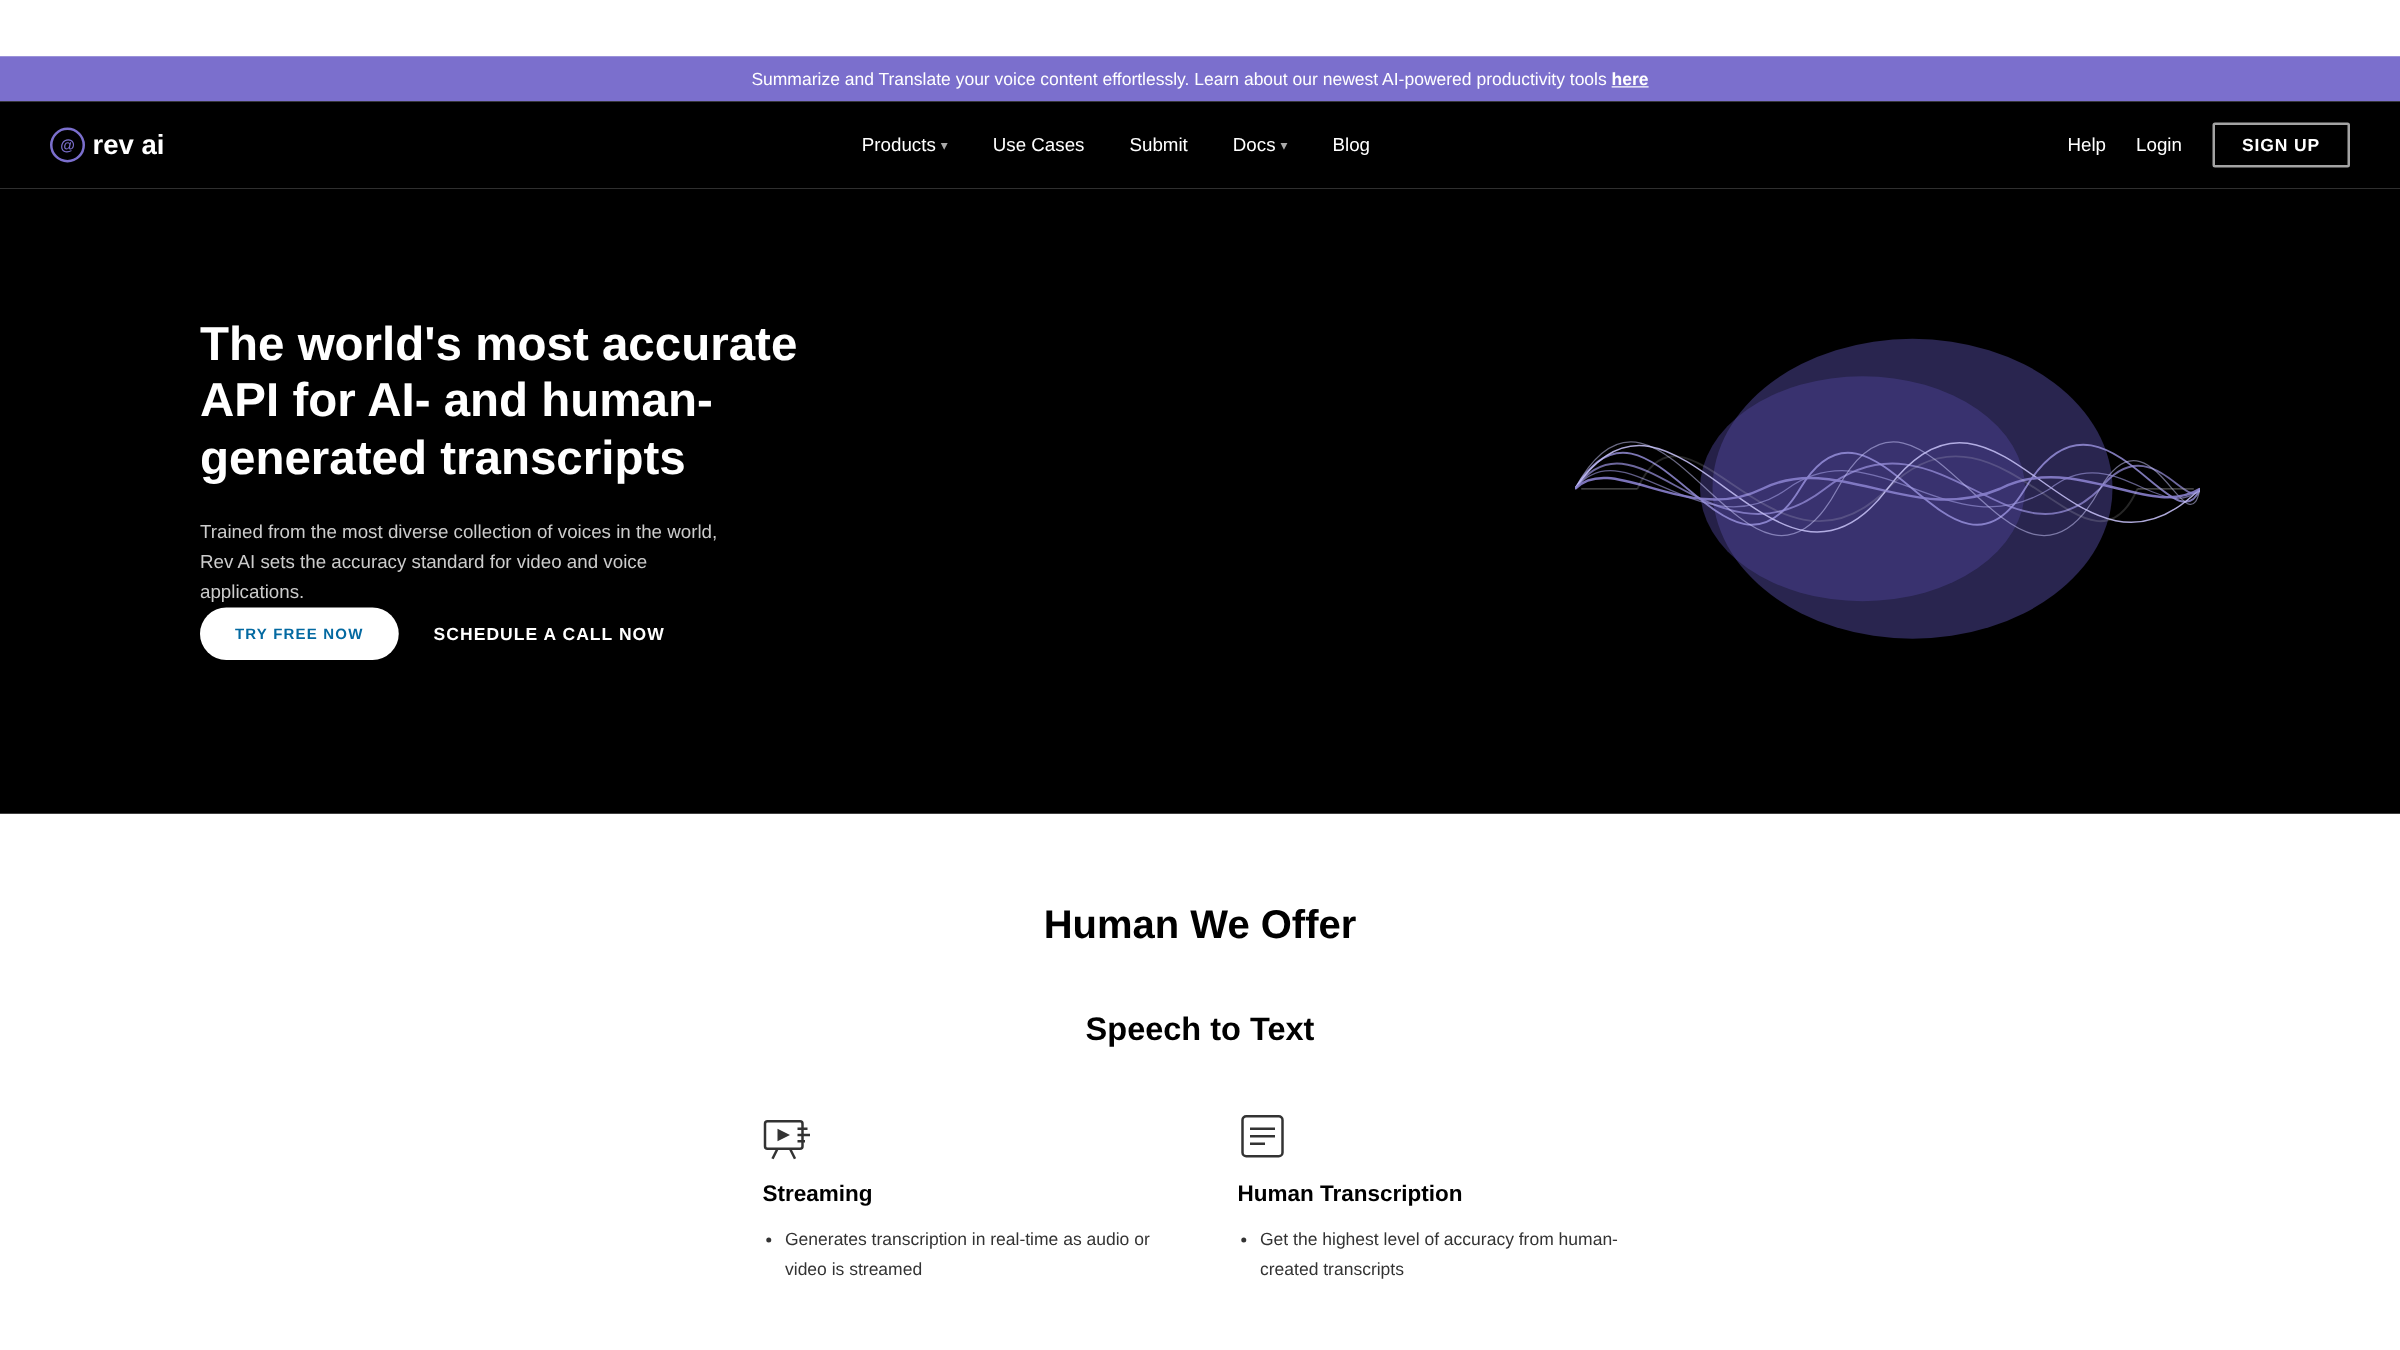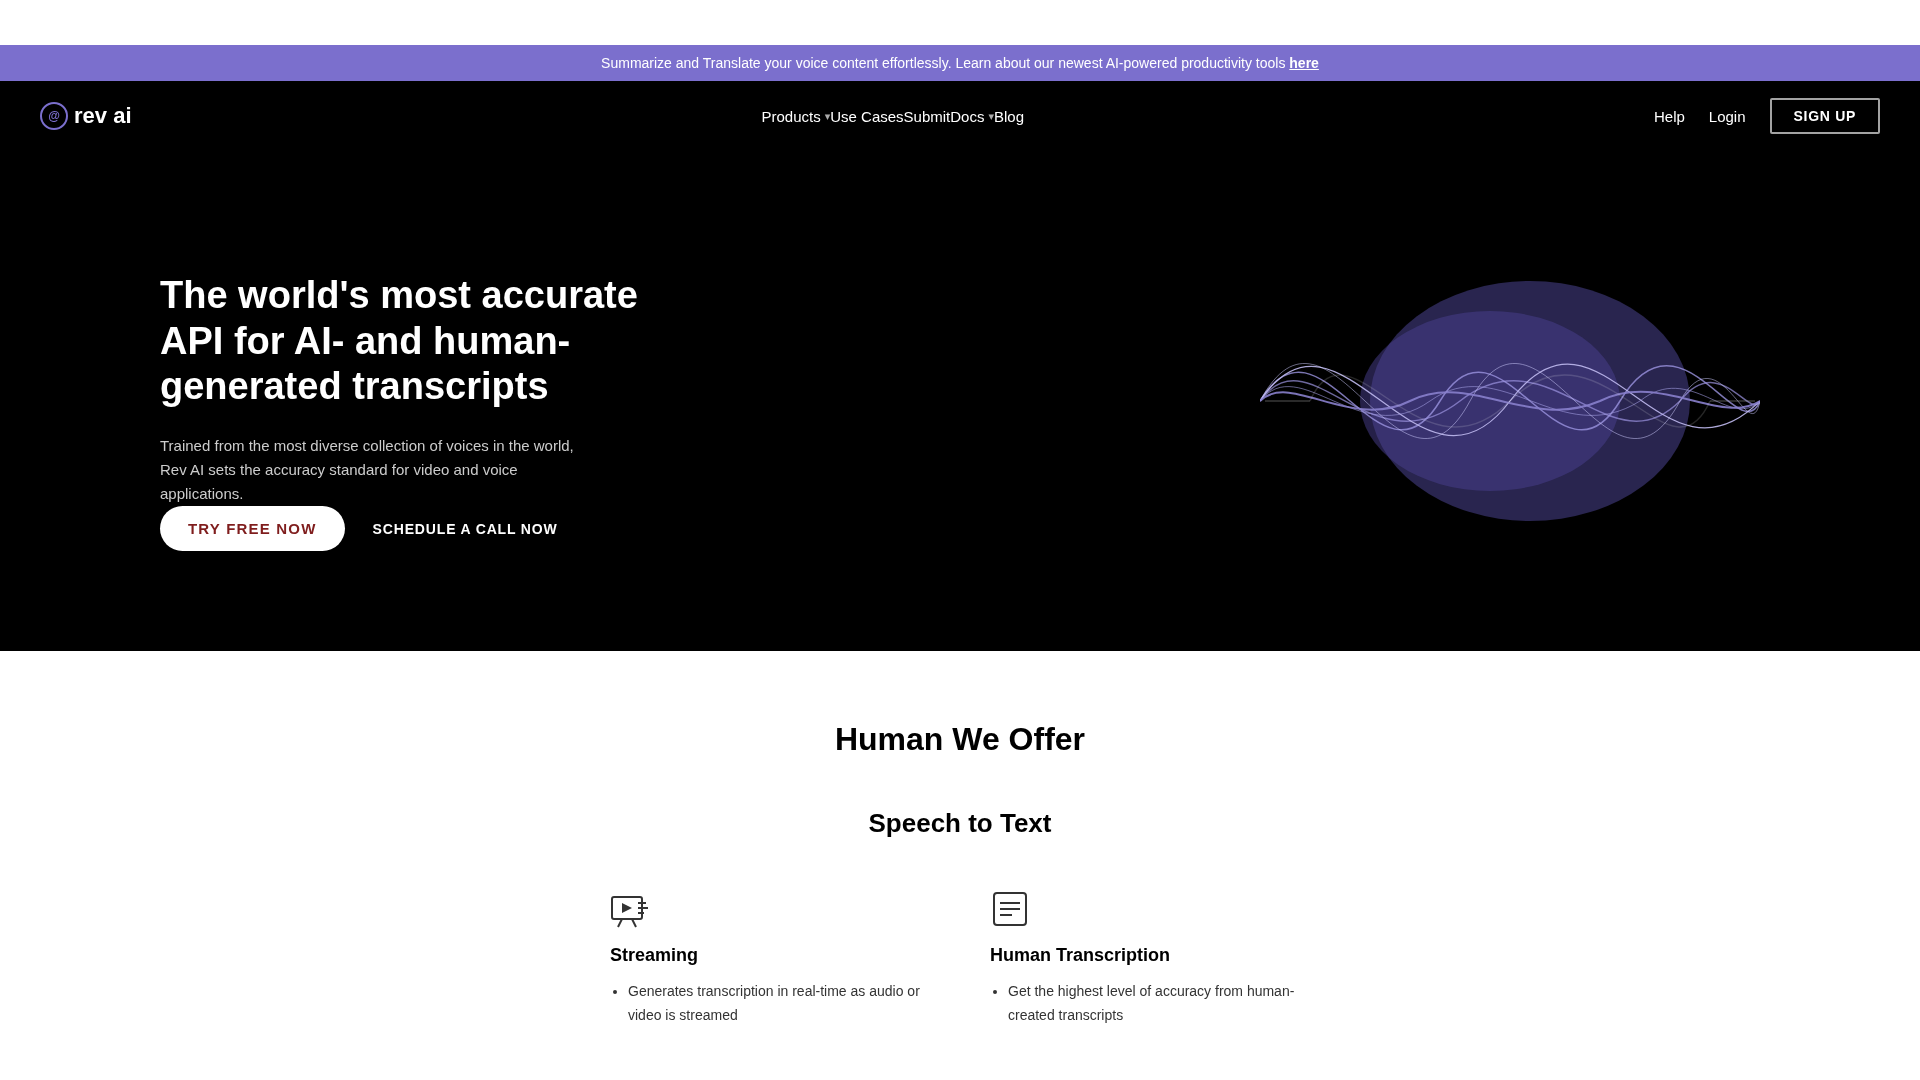--- a/index.html
+++ b/index.html
@@ -41,20 +41,21 @@
       border-radius: 50%;
       display: flex;
       align-items: center;
       justify-content: center;
       font-size: 12px;
       color: #7b6fcd;
     }
     .nav-center {
       display: flex;
       align-items: flex-end;
+      gap: 36px;
     }
     .nav-item {
       color: #fff;
       font-size: 15px;
       cursor: pointer;
       display: flex;
       align-items: center;
       gap: 4px;
       text-decoration: none;
       padding: 24px 0;
@@ -80,21 +81,21 @@
       font-weight: 700;
       letter-spacing: 0.05em;
       cursor: pointer;
       border-radius: 2px;
     }
 
     
     .hero {
       background: #000;
       display: flex;
-      align-items: flex-end;
+      align-items: center;
       justify-content: space-between;
       padding: 80px 160px 100px 160px;
       min-height: 500px;
       position: relative;
       overflow: hidden;
     }
     .hero-content {
       max-width: 520px;
       z-index: 2;
     }
@@ -111,24 +112,24 @@
       line-height: 1.6;
       max-width: 440px;
     }
     .hero-buttons {
       display: flex;
       align-items: center;
       gap: 28px;
     }
     .btn-primary {
       background: #fff;
-      color: #7f1d1d;
+      color: #0369a1;
       border: none;
       padding: 14px 28px;
-      font-size: 15px;
+      font-size: 12px;
       font-weight: 700;
       letter-spacing: 0.08em;
       cursor: pointer;
       border-radius: 30px;
     }
     .btn-secondary {
       background: transparent;
       color: #fff;
       border: none;
       font-size: 14px;

